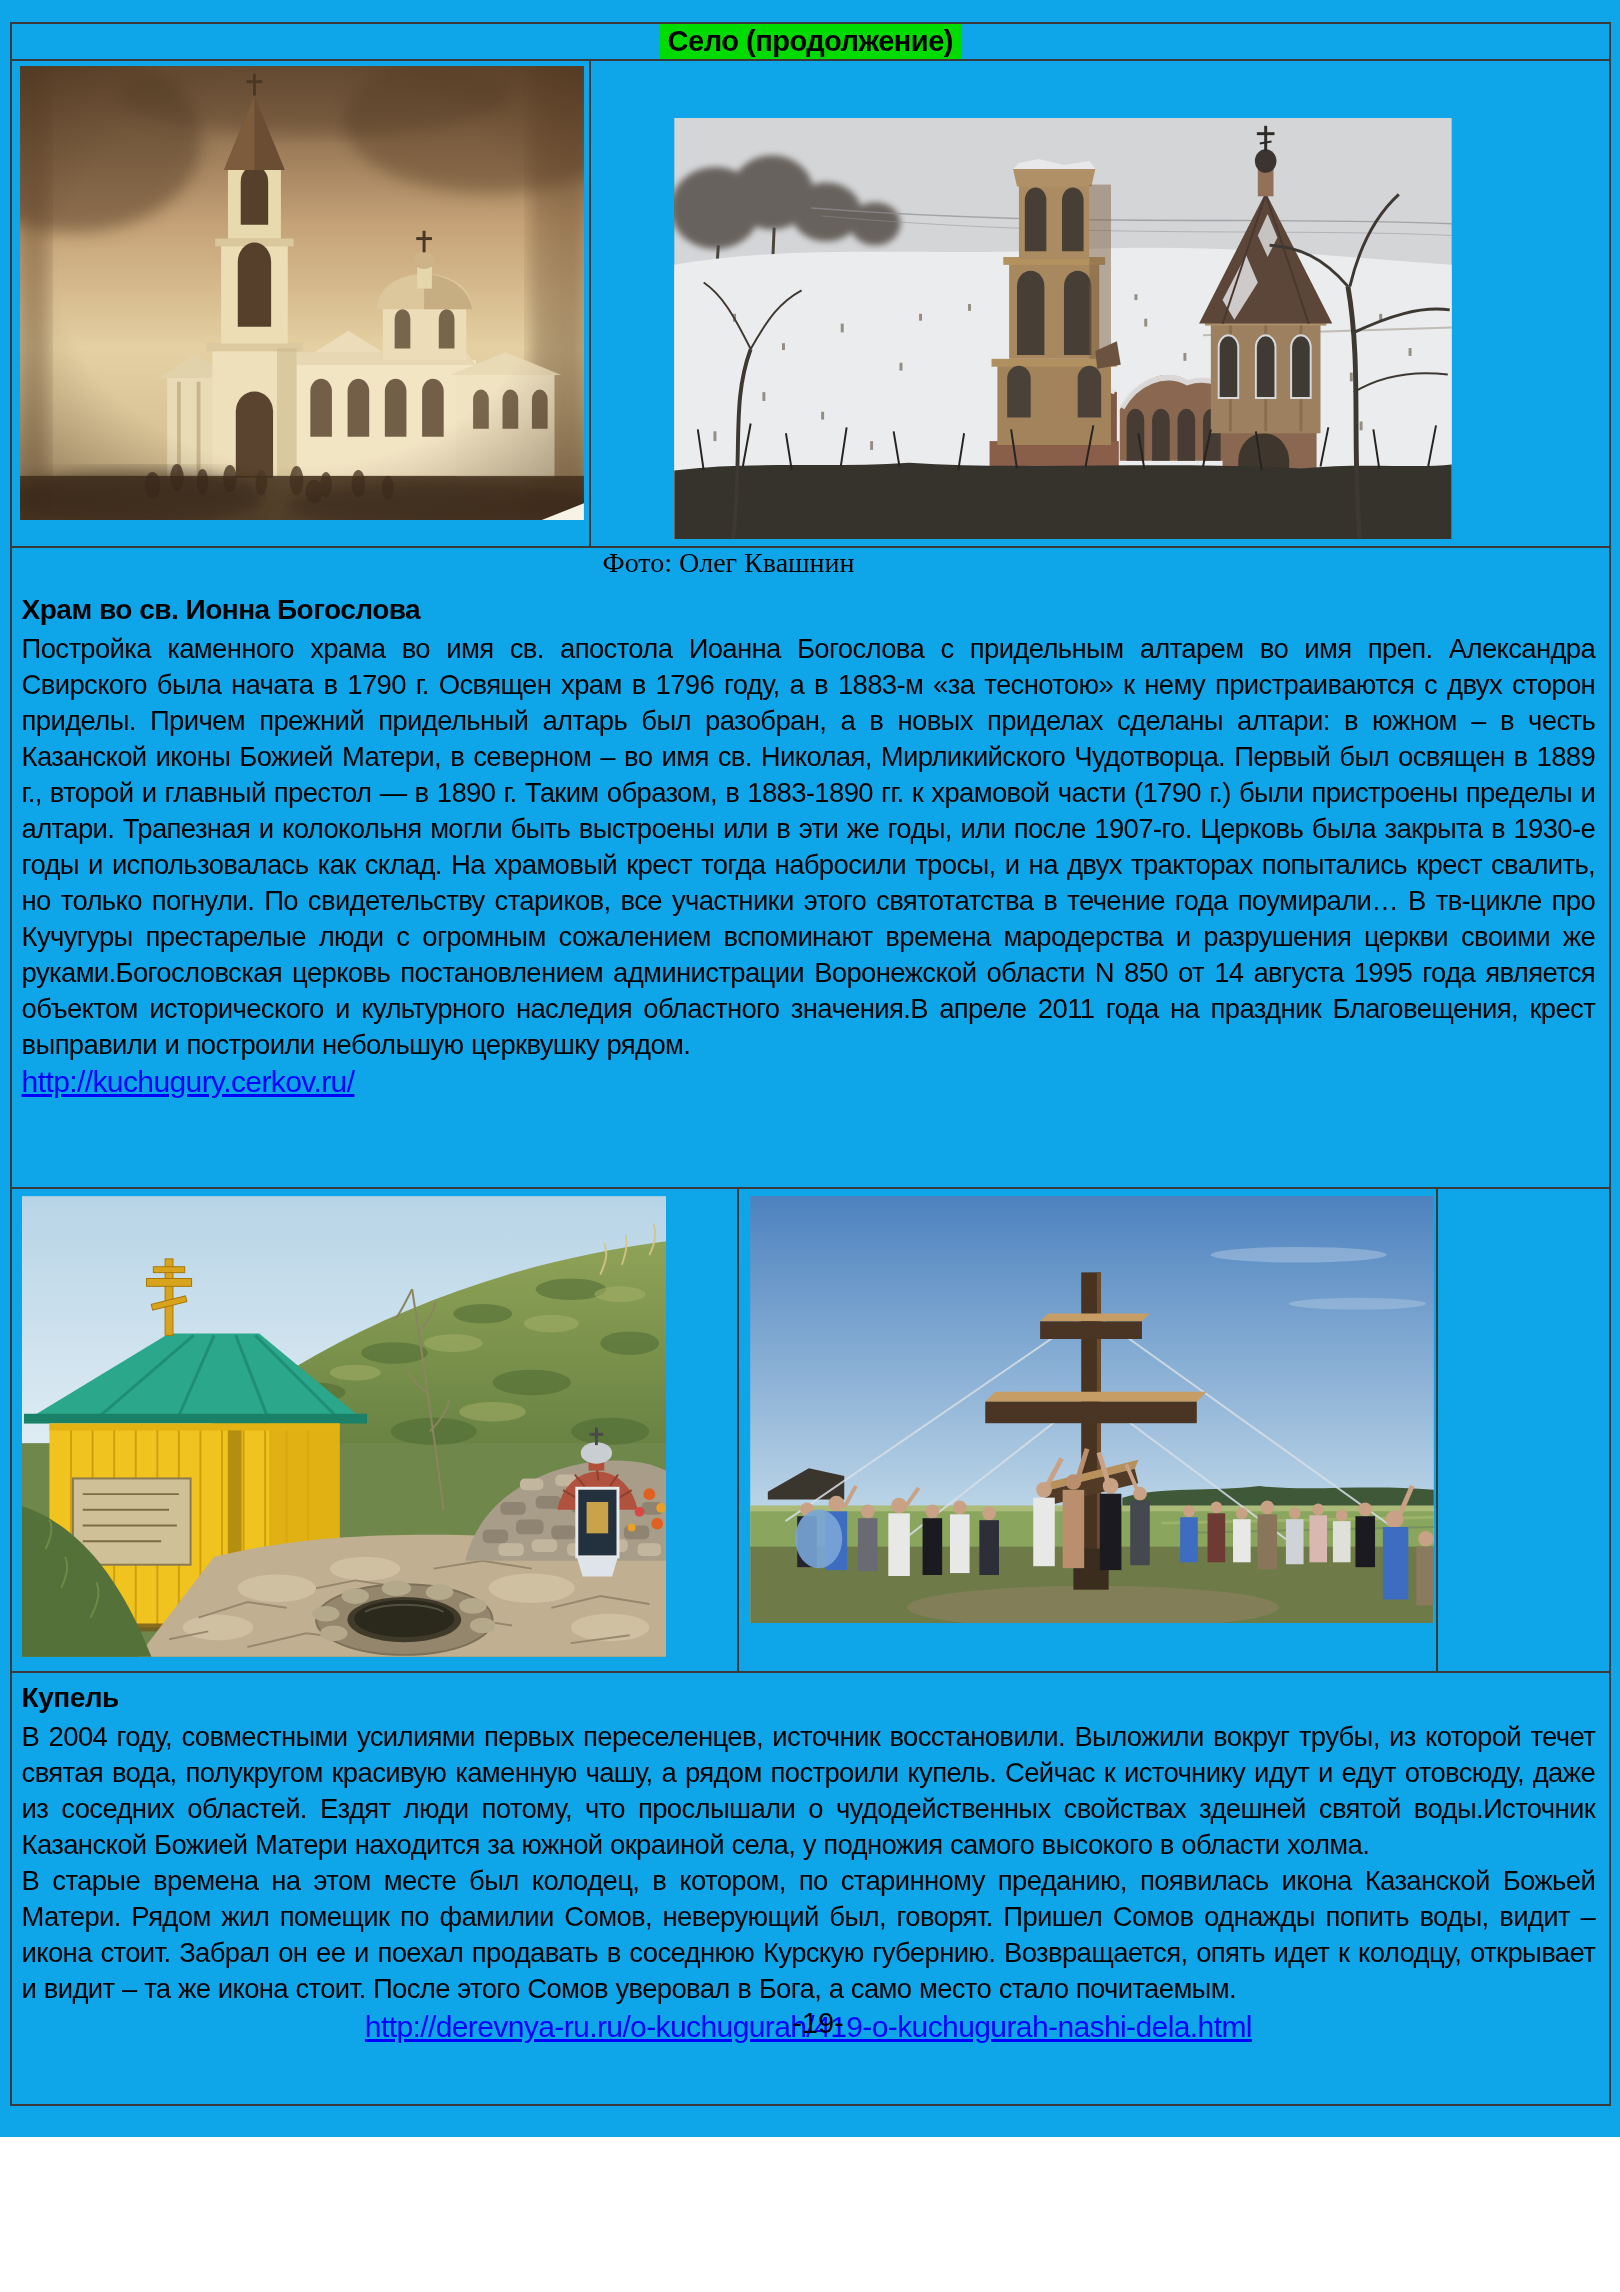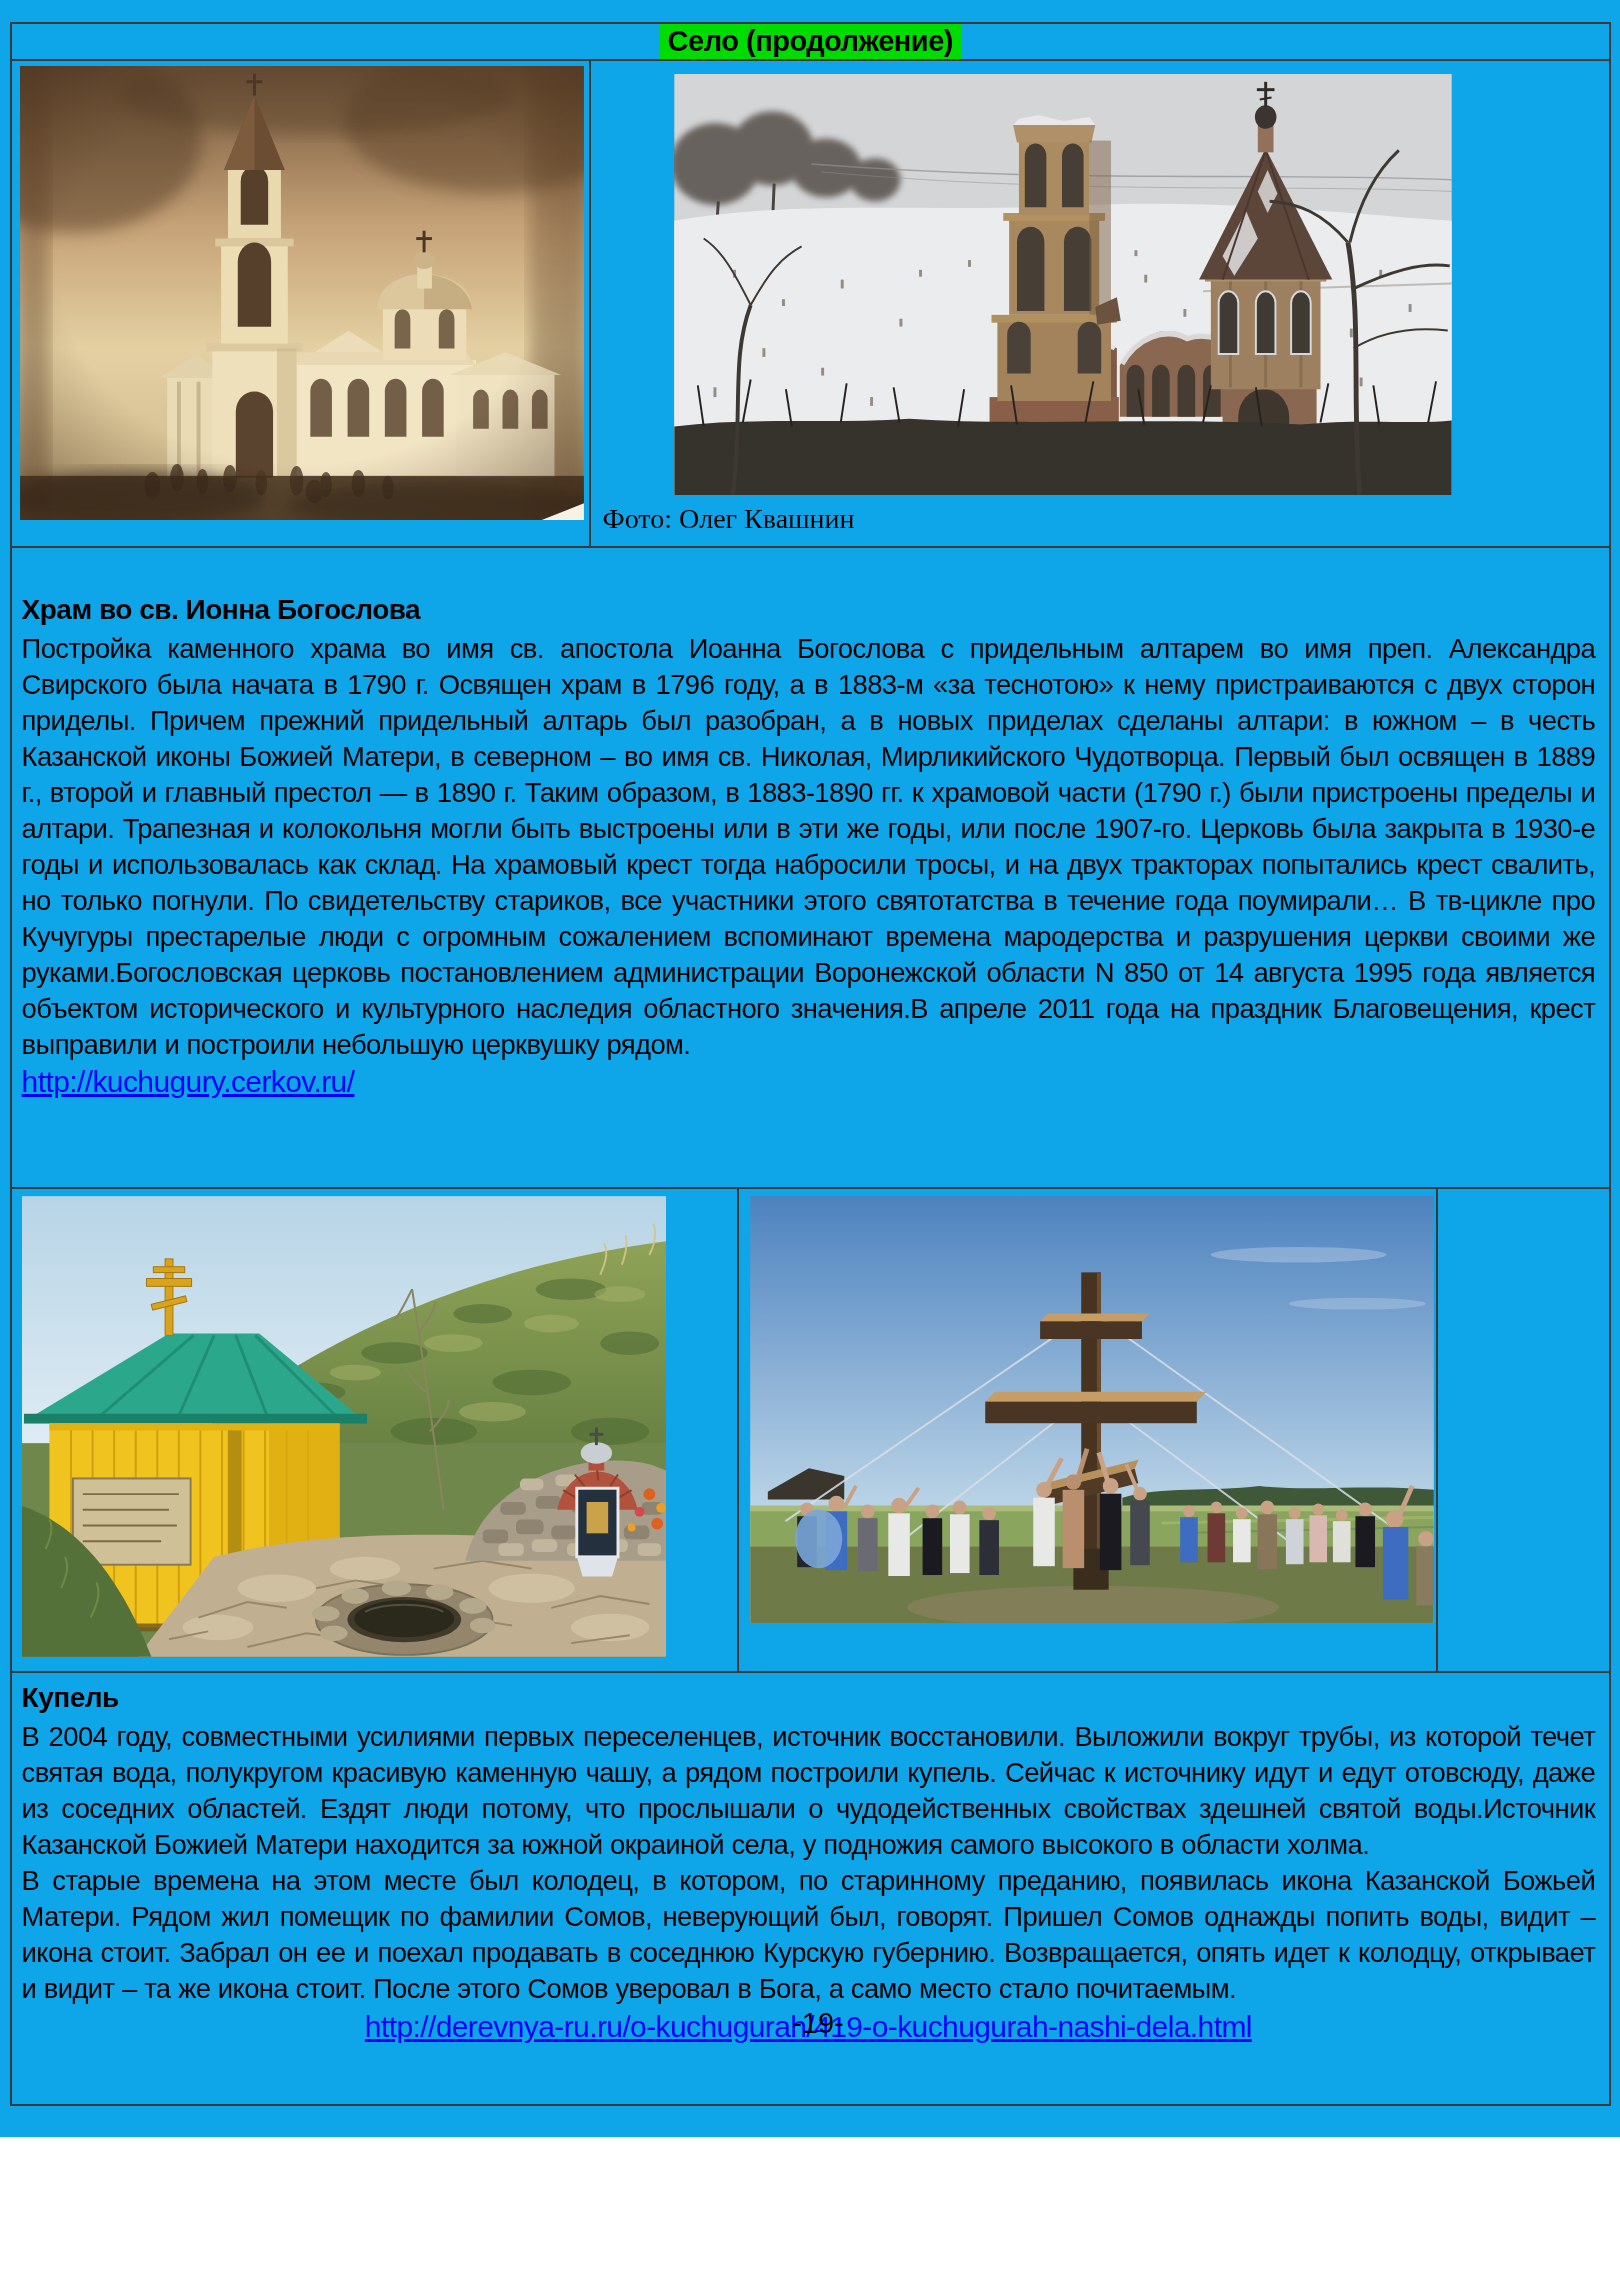--- a/index.html
+++ b/index.html
@@ -20,21 +20,21 @@
   .row:last-child { border-bottom: none; }
 
   .title-row { height: 37px; display: flex; align-items: center; justify-content: center; }
   .title-highlight {
     background: #00db00; font-weight: bold; font-size: 29px;
     padding: 0 7.8px; letter-spacing: -0.5px; line-height: 35px;
   }
 
   .photos1 { height: 487px; display: flex; }
   .photos1 .cell-l { width: 579px; border-right: 2px solid #3a3a3a; padding: 5.9px 0 0 7.8px; }
-  .photos1 .cell-r { flex: 1; padding: 13.7px 0 0 0; }
+  .photos1 .cell-r { flex: 1; padding: 13.7px 0 0 0; margin-top: 44px; }
   .photos1 .cell-r svg { margin-left: 83px; }
   .photo-caption {
     font-family: "Liberation Serif", serif;
     font-size: 28px; margin: 7.8px 0 0 11.8px;
   }
 
   .text-row { padding: 7.8px 13.7px 9.8px 9.8px; }
   .text-row-1 { min-height: 604px; margin-top: 37px; }
   .text-row-2 { min-height: 431px; }
   .sec-heading { font-size: 28px; font-weight: bold; letter-spacing: -0.5px; margin-bottom: 3.9px; line-height: 35px; }

